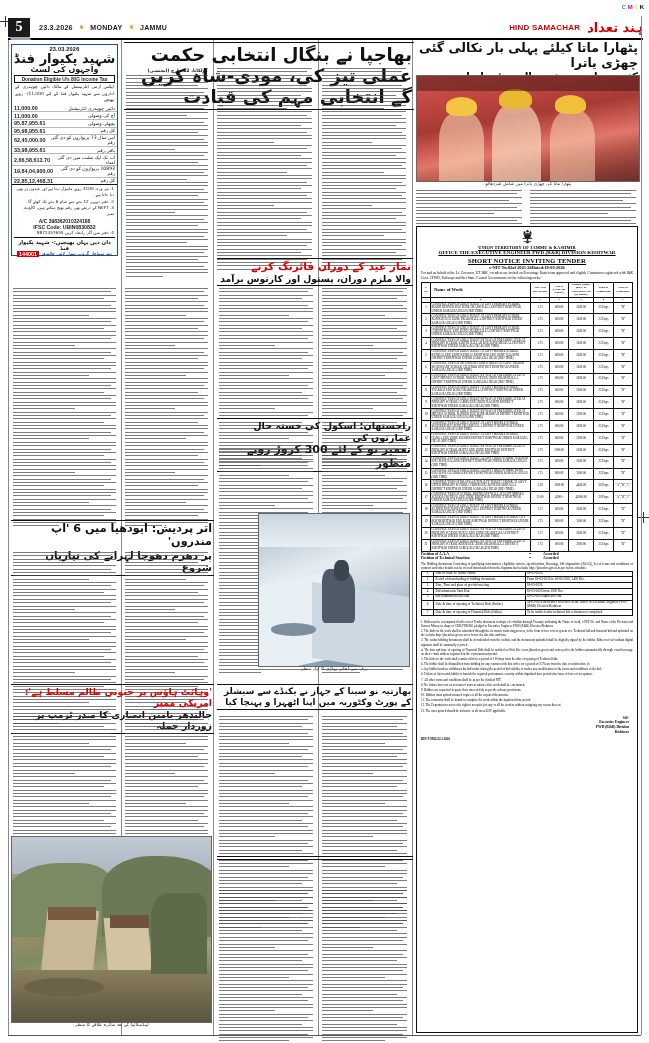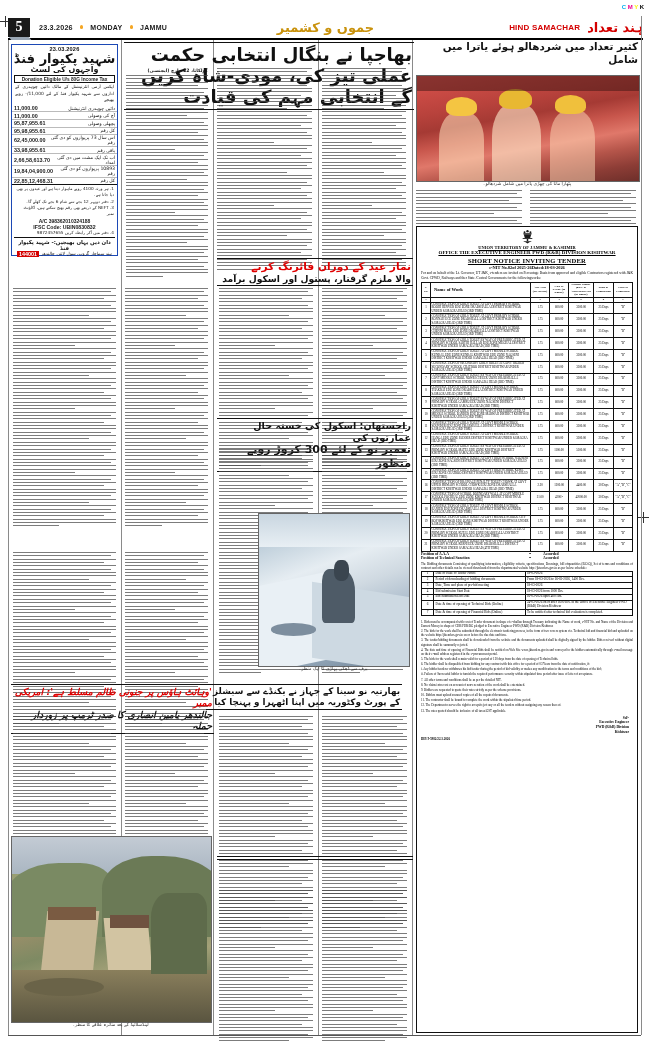--- a/index.html
+++ b/index.html
@@ -128,21 +128,20 @@
 
   <div class="masthead">
     <div class="pageno-wrap">
       <div class="pageno">5</div>
     </div>
     <div class="md-date">23.3.2026</div>
     <span class="dot"></span>
     <div class="md-day">MONDAY</div>
     <span class="dot"></span>
     <div class="md-city">JAMMU</div>
-    <div class="md-urdu-center">جموں و کشمیر</div>
     <div class="md-right">
       <div class="md-eng">HIND SAMACHAR</div>
       <div class="md-logo">ہند تعداد</div>
     </div>
   </div>
 
   <div class="rule-v" style="left:121px;top:40px;height:995px;"></div>
   <div class="rule-v" style="left:213px;top:40px;height:995px;"></div>
   <div class="rule-v" style="left:318px;top:40px;height:995px;"></div>
   <div class="rule-v" style="left:412px;top:40px;height:995px;"></div>
@@ -408,20 +407,21 @@
         <div class="ln s3"></div>
       <div class="ln s1"></div>
         <div class="ln s2"></div>
         <div class="ln s1"></div>
         <div class="ln s1"></div>
       <div class="ln s7"></div>
     </div>
   </div>
 
   <div style="position:absolute;left:416px;top:40px;width:222px;">
+    <div class="hl hl-blk" style="font-size:12.6px;line-height:1.2;">پٹھارا ماتا کیلئے پہلی بار نکالی گئی چھڑی یاترا</div>
     <div class="hl hl-blk" style="font-size:10.4px;line-height:1.25;">کثیر تعداد میں شردھالو ہوئے یاترا میں شامل</div>
   </div>
 
   <div class="photo" style="left:416px;top:75px;width:222px;height:105px;
        background:linear-gradient(170deg,#d9534f 0%,#c94a44 14%,#b8423c 28%,#a53a34 40%,#c8564c 52%,#e0786a 64%,#b5554a 76%,#8d3d36 88%,#6e2f2a 100%);">
     <div style="position:absolute;left:10%;top:34%;width:20%;height:66%;background:rgba(255,225,190,.55);border-radius:40% 40% 0 0;"></div>
     <div style="position:absolute;left:34%;top:26%;width:22%;height:74%;background:rgba(255,235,205,.6);border-radius:42% 42% 0 0;"></div>
     <div style="position:absolute;left:60%;top:32%;width:20%;height:68%;background:rgba(255,220,185,.5);border-radius:40% 40% 0 0;"></div>
     <div style="position:absolute;left:13%;top:20%;width:14%;height:18%;background:#f4c542;border-radius:50% 50% 35% 35%;"></div>
     <div style="position:absolute;left:37%;top:12%;width:15%;height:19%;background:#e8b832;border-radius:50% 50% 35% 35%;"></div>
@@ -940,21 +940,21 @@
         <div class="ln s1"></div>
       <div class="ln s3"></div>
         <div class="ln s1"></div>
         <div class="ln s1"></div>
         <div class="ln s7"></div>
     </div>
   </div>
 
   <div style="position:absolute;left:217px;top:258px;width:192px;" class="banner">
     <div class="hl hl-red" style="font-size:10.6px;line-height:1.22;">نماز عید کے دوران فائرنگ کرنے</div>
-    <div class="hl hl-blk" style="font-size:9.2px;line-height:1.22;">والا ملزم گرفتار، پستول اور اسکول برآمد</div>
+    <div class="hl hl-blk" style="font-size:9.2px;line-height:1.22;">والا ملزم دوران، پستول اور کارتوس برآمد</div>
   </div>
   <div style="position:absolute;left:219px;top:288px;width:94px;">
     <div class="body-lines">
       <div class="ln s1"></div>
         <div class="ln s2"></div>
         <div class="ln s1"></div>
         <div class="ln s3"></div>
       <div class="ln s1"></div>
         <div class="ln s2"></div>
         <div class="ln s1"></div>
@@ -1221,20 +1221,24 @@
        background:linear-gradient(160deg,#9fb4c6 0%,#c3d2dd 18%,#e6edf2 36%,#cfd9e1 52%,#aebecd 68%,#8ea2b4 82%,#6f8396 100%);">
     <div style="position:absolute;left:-5%;top:42%;width:60%;height:58%;background:#e9f0f5;transform:skewY(-12deg);"></div>
     <div style="position:absolute;left:35%;top:50%;width:70%;height:50%;background:#cdd9e2;transform:skewY(9deg);"></div>
     <div style="position:absolute;left:42%;top:36%;width:22%;height:36%;background:#4e5b67;border-radius:22% 40% 10% 10%;"></div>
     <div style="position:absolute;left:50%;top:30%;width:10%;height:14%;background:#3a454f;border-radius:40%;"></div>
     <div style="position:absolute;left:0;top:0;width:100%;height:22%;background:linear-gradient(#c9d6e0,#e8eff4);"></div>
     <div style="position:absolute;left:8%;top:72%;width:30%;height:8%;background:#7d8e9e;border-radius:50%;"></div>
   </div>
   <div class="cap" style="position:absolute;left:258px;top:666px;width:150px;">برف سے ڈھکی پہاڑی کا ایک منظر۔</div>
 
+  <div style="position:absolute;left:11px;top:520px;width:199px;" class="banner">
+    <div class="hl hl-blk" style="font-size:11.2px;line-height:1.2;">اتر پردیش: ایودھیا میں 6 'اپ مندروں'</div>
+    <div class="hl hl-blk" style="font-size:10.4px;line-height:1.2;">پر دھرم دھوجا لہرانے کی تیاریاں شروع</div>
+  </div>
   <div style="position:absolute;left:13px;top:552px;width:103px;">
     <div class="body-lines">
       <div class="ln s1"></div>
         <div class="ln s2"></div>
         <div class="ln s1"></div>
         <div class="ln s3"></div>
       <div class="ln s1"></div>
         <div class="ln s2"></div>
         <div class="ln s1"></div>
         <div class="ln s1"></div>
@@ -1334,25 +1338,25 @@
         <div class="ln s4"></div>
         <div class="ln s1"></div>
         <div class="ln s1"></div>
       <div class="ln s2"></div>
         <div class="ln s1"></div>
         <div class="ln s3"></div>
         <div class="ln s7"></div>
     </div>
   </div>
 
-  <div style="position:absolute;left:11px;top:684px;width:199px;font-style:italic;" class="banner">
+  <div style="position:absolute;left:11px;top:684px;width:199px;" class="banner">
     <div class="hl hl-red" style="font-size:9.4px;line-height:1.22;">'وہائٹ ہاؤس پر جنونی ظالم مسلط ہے': امریکی ممبر</div>
     <div class="hl hl-blk" style="font-size:9.4px;line-height:1.22;">جالندھر یامین انصاری کا صدر ٹرمپ پر زوردار حملہ</div>
   </div>
-  <div style="position:absolute;left:206px;top:684px;width:192px;" class="banner">
+  <div style="position:absolute;left:217px;top:684px;width:192px;" class="banner">
     <div class="hl hl-blk" style="font-size:8.8px;line-height:1.25;">بھارتیہ نو سینا کے جہاز نے یکنڈے سے سیشلز کے پورٹ وکٹوریہ میں اپنا اٹھہرا و پہنچا کیا</div>
   </div>
   <div style="position:absolute;left:219px;top:716px;width:94px;">
     <div class="body-lines">
       <div class="ln s1"></div>
         <div class="ln s2"></div>
         <div class="ln s1"></div>
         <div class="ln s3"></div>
       <div class="ln s1"></div>
         <div class="ln s2"></div>

